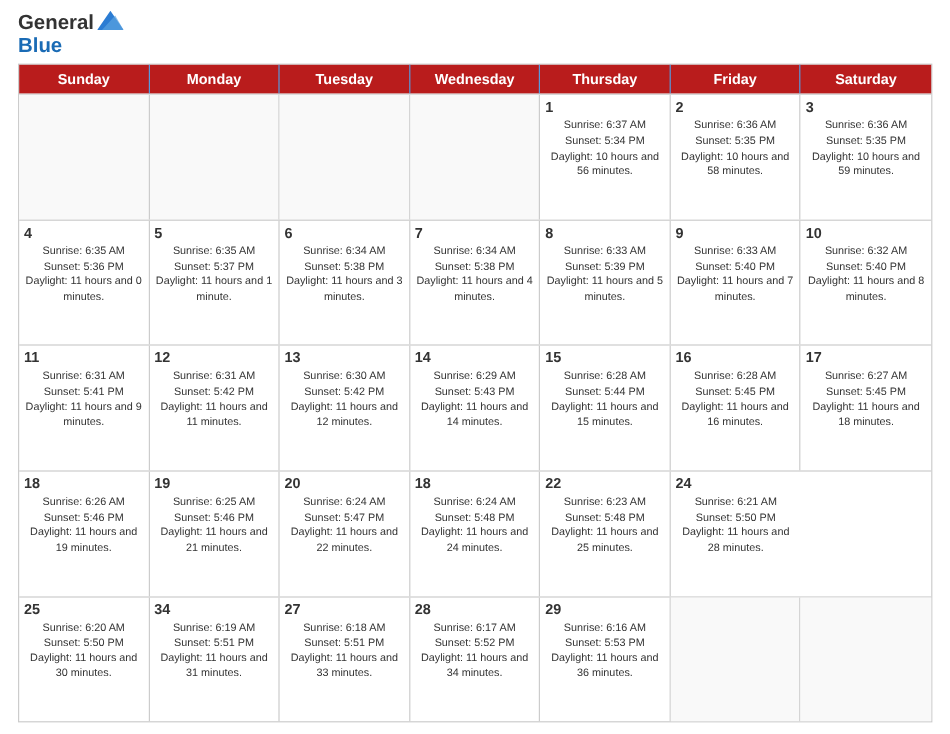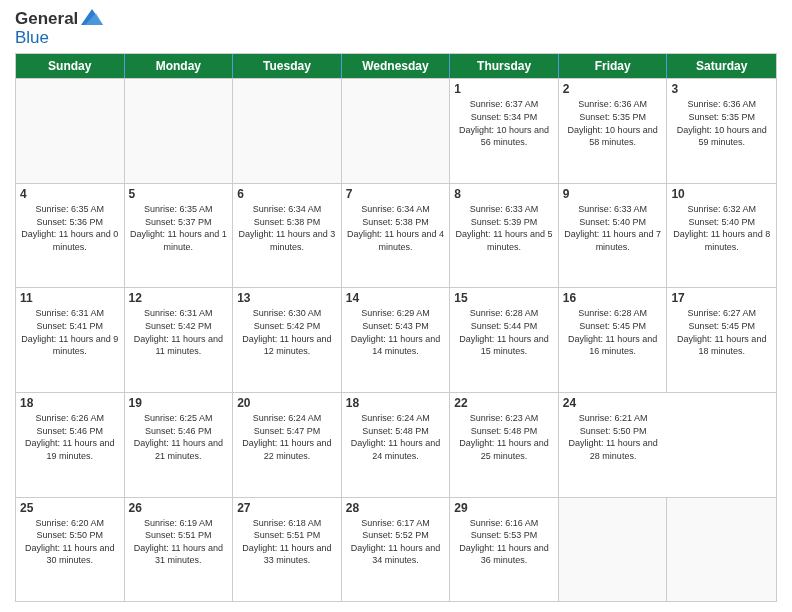--- a/index.html
+++ b/index.html
@@ -44,21 +44,21 @@
     }
     .calendar {
       flex: 1;
       display: flex;
       flex-direction: column;
       border: 1px solid #ccc;
     }
     .cal-header-row {
       display: grid;
       grid-template-columns: repeat(7, 1fr);
-      background: #15803d;
+      background: #b91c1c;
     }
     .cal-header-cell {
       color: #fff;
       font-size: 12px;
       font-weight: bold;
       text-align: center;
       padding: 5px 3px;
       border-right: 1px solid #5599dd;
     }
     .cal-header-cell:last-child { border-right: none; }
@@ -98,21 +98,21 @@
   </style>
 </head>
 <body>
 
 <div class="page">
   <div class="header">
     <div class="logo">
   <div style="display:flex;align-items:center;">
     <div style="line-height:1.1;">
       <div style="font-size:17px;font-weight:bold;color:#333;">General<span style="display:inline-block;width:0"></span></div>
-      <div style="font-size:17px;font-weight:normal;color:#1a6bb5;">Blue</div>
+      <div style="font-size:17px;font-weight:bold;color:#1a6bb5;">Blue</div>
     </div>
     <svg width="22" height="32" viewBox="0 0 22 32" style="margin-left:3px;margin-top:-8px;">
       <polygon points="0,16 11,0 22,16" fill="#2b7cd3"></polygon>
       <polygon points="4,16 15,4 22,16" fill="#5ba3e0" opacity="0.7"></polygon>
     </svg>
   </div>
 </div>
     <div class="title-block">
       <div class="calendar-title"></div>
       <div class="calendar-subtitle"></div>
@@ -233,21 +233,21 @@
         <span class="day-num">24</span>
         <div class="day-info">Sunrise: 6:21 AM<br>Sunset: 5:50 PM<br>Daylight: 11 hours and 28 minutes.</div>
       </div>
         </div>
         <div class="cal-row">
           <div class="cal-cell">
         <span class="day-num">25</span>
         <div class="day-info">Sunrise: 6:20 AM<br>Sunset: 5:50 PM<br>Daylight: 11 hours and 30 minutes.</div>
       </div>
           <div class="cal-cell">
-        <span class="day-num">26</span>
+        <span class="day-num">34</span>
         <div class="day-info">Sunrise: 6:19 AM<br>Sunset: 5:51 PM<br>Daylight: 11 hours and 31 minutes.</div>
       </div>
           <div class="cal-cell">
         <span class="day-num">27</span>
         <div class="day-info">Sunrise: 6:18 AM<br>Sunset: 5:51 PM<br>Daylight: 11 hours and 33 minutes.</div>
       </div>
           <div class="cal-cell">
         <span class="day-num">28</span>
         <div class="day-info">Sunrise: 6:17 AM<br>Sunset: 5:52 PM<br>Daylight: 11 hours and 34 minutes.</div>
       </div>

